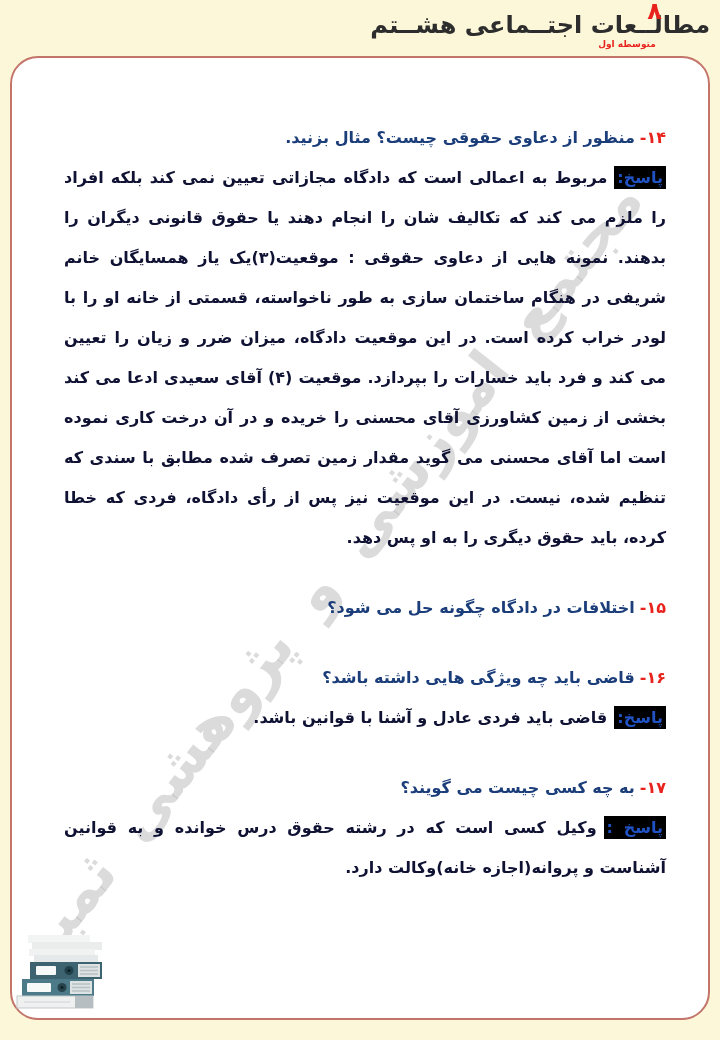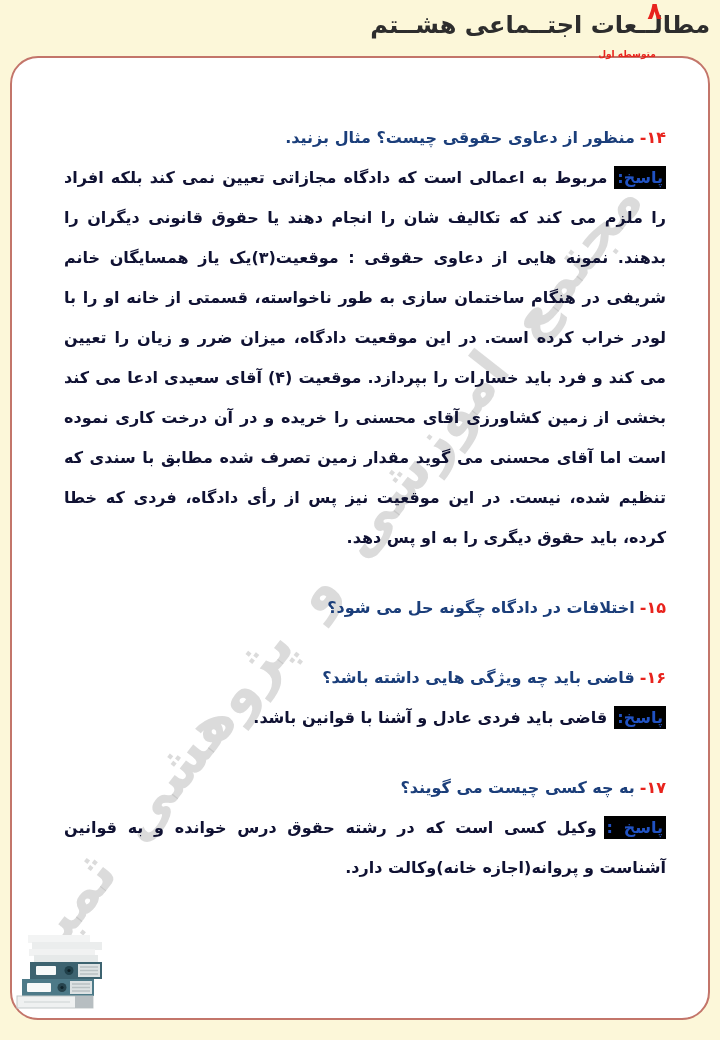--- a/index.html
+++ b/index.html
@@ -3,21 +3,21 @@
 <meta charset="utf-8">
 <style>
   html,body{margin:0;padding:0;}
   body{font-family:"DejaVu Sans", sans-serif;}
   .page{position:relative;width:720px;height:1040px;background:#fcf7d9;overflow:hidden;direction:rtl;}
 
   
   .logo{position:absolute;top:8px;right:10px;width:300px;height:48px;z-index:5;}
   .logo-title{font-size:24px;font-weight:bold;color:#2d2d2d;text-align:right;white-space:nowrap;line-height:34px;}
   .logo-caret{position:absolute;top:-9px;right:48px;color:#e8231d;font-size:24px;font-weight:bold;line-height:24px;}
-  .logo-sub{position:absolute;top:41px;right:46px;width:74px;text-align:center;color:#e8231d;font-size:9px;font-weight:bold;}
+  .logo-sub{position:absolute;top:31px;right:46px;width:74px;text-align:center;color:#e8231d;font-size:9px;font-weight:bold;}
 
   
   .panel{position:absolute;left:10px;top:56px;width:700px;height:964px;background:#ffffff;
          border:2px solid #c3756a;border-radius:28px;box-sizing:border-box;z-index:1;}
 
   
   .watermark{position:absolute;left:-30px;top:476px;width:820px;height:76px;z-index:2;
              transform:rotate(-52deg);transform-origin:center;
              font-size:58px;font-weight:bold;color:rgba(184,184,184,0.5);
              white-space:nowrap;word-spacing:16px;text-align:center;direction:rtl;pointer-events:none;}

